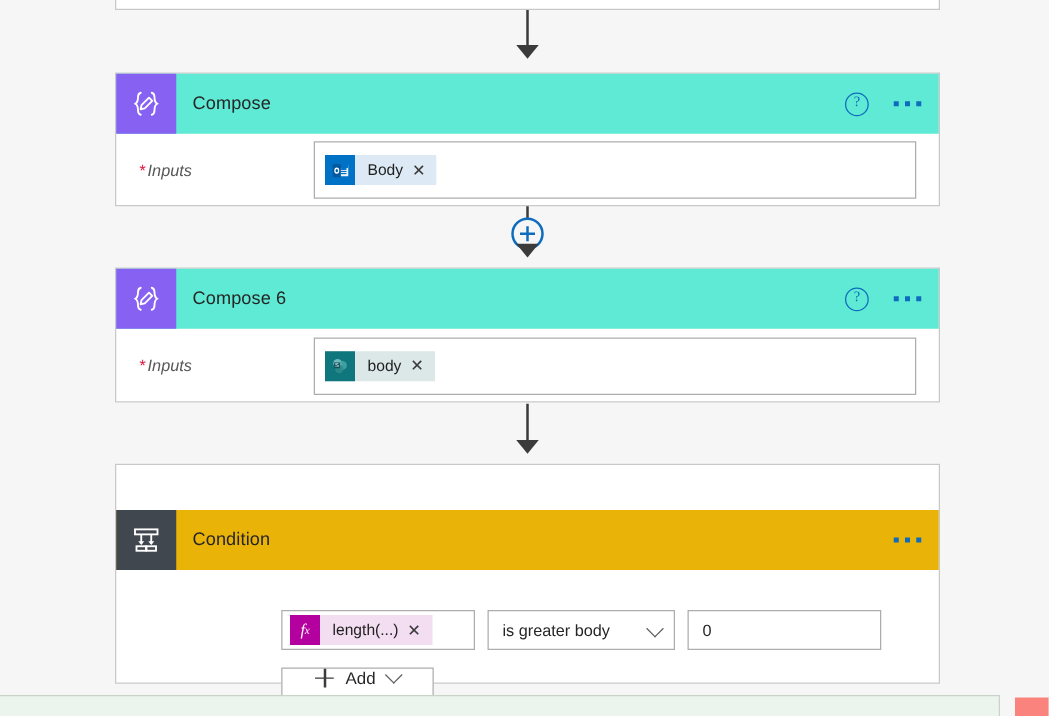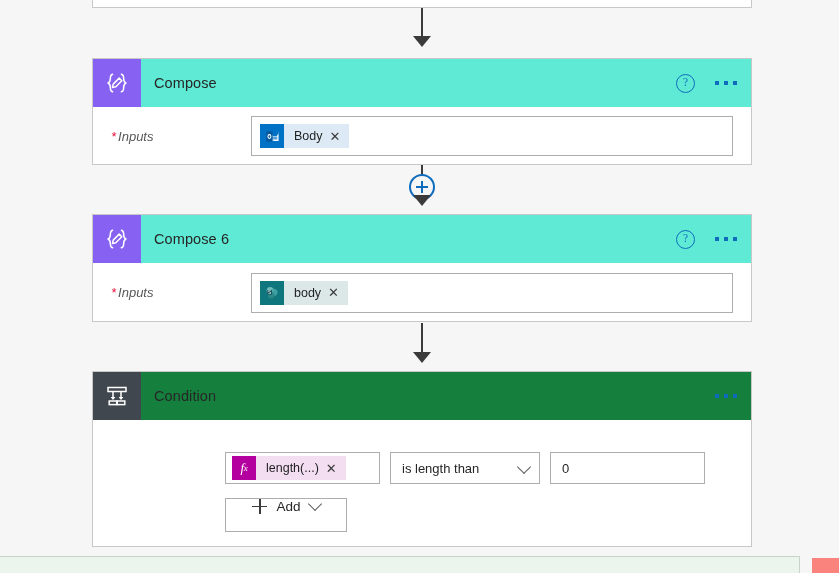--- a/index.html
+++ b/index.html
@@ -33,21 +33,21 @@
     box-sizing: border-box;
   }
   .card-header {
     height: 48px;
     display: flex;
     align-items: center;
     box-sizing: border-box;
     position: relative;
   }
   .card-header.compose { background: #5eead4; }
-  .card-header.condition { background: #15803d; }
+  .card-header.condition { background: #eab308; margin-top: 36px; }
 
   .node-icon {
     width: 48px;
     height: 48px;
     flex: 0 0 48px;
     display: flex;
     align-items: center;
     justify-content: center;
   }
   .node-icon.compose { background: #8661f2; }
@@ -112,21 +112,21 @@
     font-style: italic;
   }
   .req-star {
     color: #e3143c;
     font-size: 13px;
     margin-right: 2px;
   }
 
   .token-input {
     flex: 1;
-    height: 40px;
+    height: 46px;
     border: 1px solid #adadad;
     background: #fff;
     display: flex;
     align-items: center;
     padding-left: 8px;
     box-sizing: border-box;
     margin-right: 18px;
     cursor: text;
   }
 
@@ -461,21 +461,21 @@
             <span class="fx-ico">
                 <em>f</em>
                 <sub>x</sub>
               </span>
             <span class="token-text">length(...)</span>
             <span class="token-x">✕</span>
           </span>
         </div>
 
         <div class="cond-select">
-          <span>is length than</span>
+          <span>is greater body</span>
           <span class="chev"></span>
         </div>
 
         <div class="cond-value">
           <span>0</span>
         </div>
       </div>
 
       <div class="add-btn">
         <span class="plus-glyph"></span>

